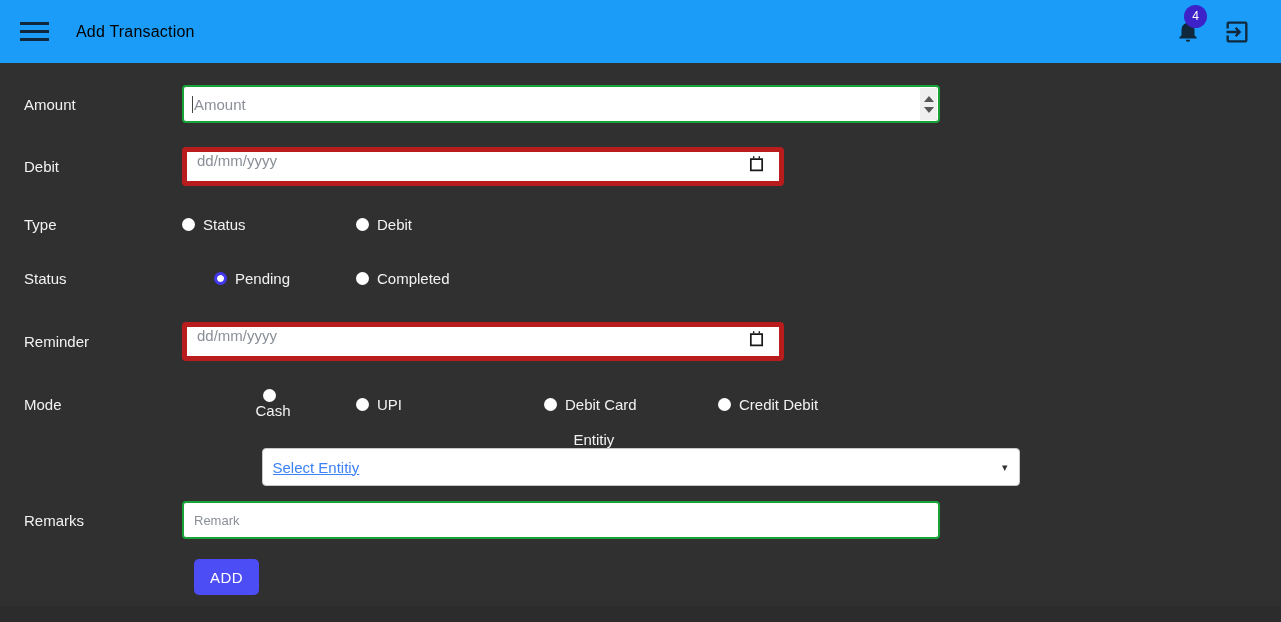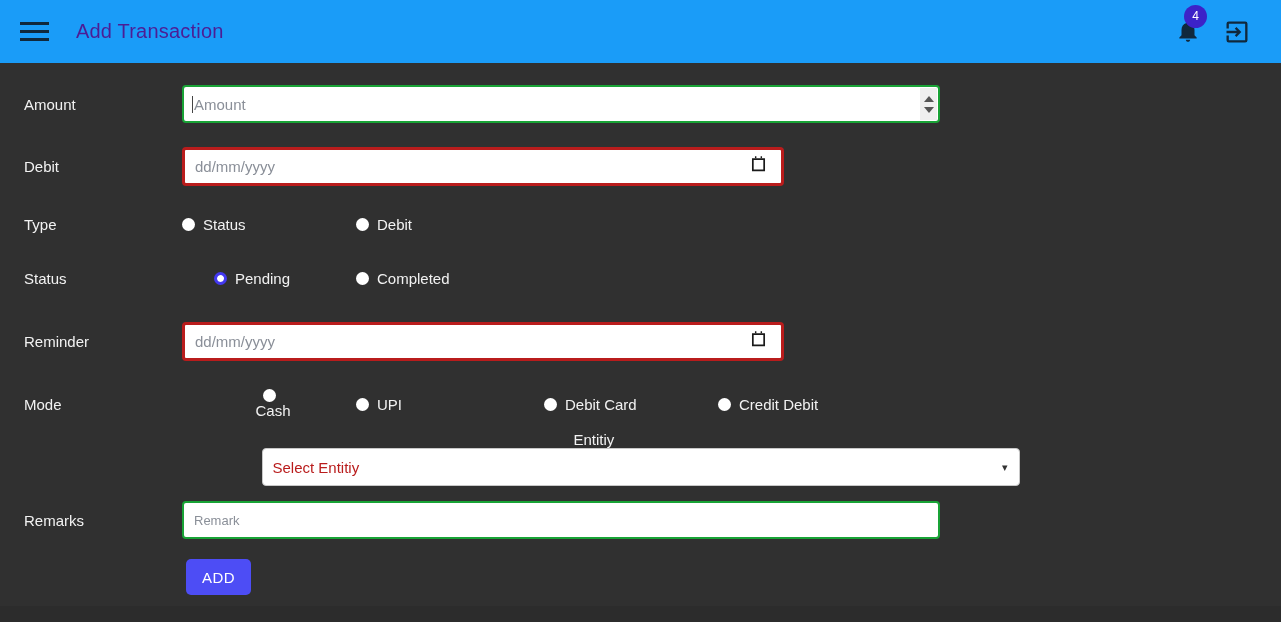--- a/index.html
+++ b/index.html
@@ -27,22 +27,22 @@
     cursor: pointer;
     margin-right: 26px;
   }
   .hamburger span {
     display: block;
     height: 3px; width: 29px;
     background: #10283c;
     border-radius: 0px;
   }
   .app-title {
-    font-size: 20px;
-    color: #4c1d95;
+    font-size: 16px;
+    color: #000000;
     letter-spacing: .2px;
     white-space: nowrap;
   }
   .appbar-right {
     margin-left: auto;
     display: flex;
     align-items: center;
     gap: 22px;
     padding-right: 14px;
   }
@@ -120,24 +120,24 @@
     width: 0; height: 0;
     border-left: 5px solid transparent;
     border-right: 5px solid transparent;
   }
   .spin-up { border-bottom: 6px solid #555; }
   .spin-dn { border-top: 6px solid #555; }
 
   .date-box {
     position: relative;
     width: 602px; height: 39px;
-    border: 3px solid #b91c1c;
+    border: 5px solid #b91c1c;
     border-radius: 4px;
     background: #fff;
-    display: flex; align-items: center;
+    display: flex; 
     padding: 0 10px;
     cursor: text;
   }
   .date-box .ph { color: #8a8f98; }
   .cal-icon {
     position: absolute;
     right: 14px; top: 50%;
     transform: translateY(-50%);
     cursor: pointer;
   }
@@ -174,46 +174,47 @@
     width: 5px; height: 5px;
     border-radius: 50%;
     background: #ffffff;
   }
 
   .entity-sel {
     width: 758px; height: 38px;
     border: 1px solid #c8c8c8;
     border-radius: 4px;
     background: #fff;
-    color: #b91c1c;
+    color: #3b82f6;
     font-size: 15px;
     padding: 0 10px;
     appearance: none;
     -webkit-appearance: none;
     cursor: pointer;
     position: relative;
+    text-decoration: underline;
   }
   .sel-wrap { position: relative; width: 758px; }
   .sel-arrow {
     position: absolute;
     right: 12px; top: 50%;
     transform: translateY(-50%);
     pointer-events: none;
     color: #333;
     font-size: 11px;
   }
 
   .remark-input {
     width: 758px; height: 38px;
     border: 2px solid #19a336;
     border-radius: 4px;
   }
 
   .add-btn {
-    margin-left: 4px;
+    margin-left: 12px;
     background: #4d4df5;
     color: #ffffff;
     border: none;
     border-radius: 5px;
     font-size: 15px;
     font-family: "Liberation Sans", sans-serif;
     padding: 0 16px;
     height: 36px;
     cursor: pointer;
     letter-spacing: .4px;

